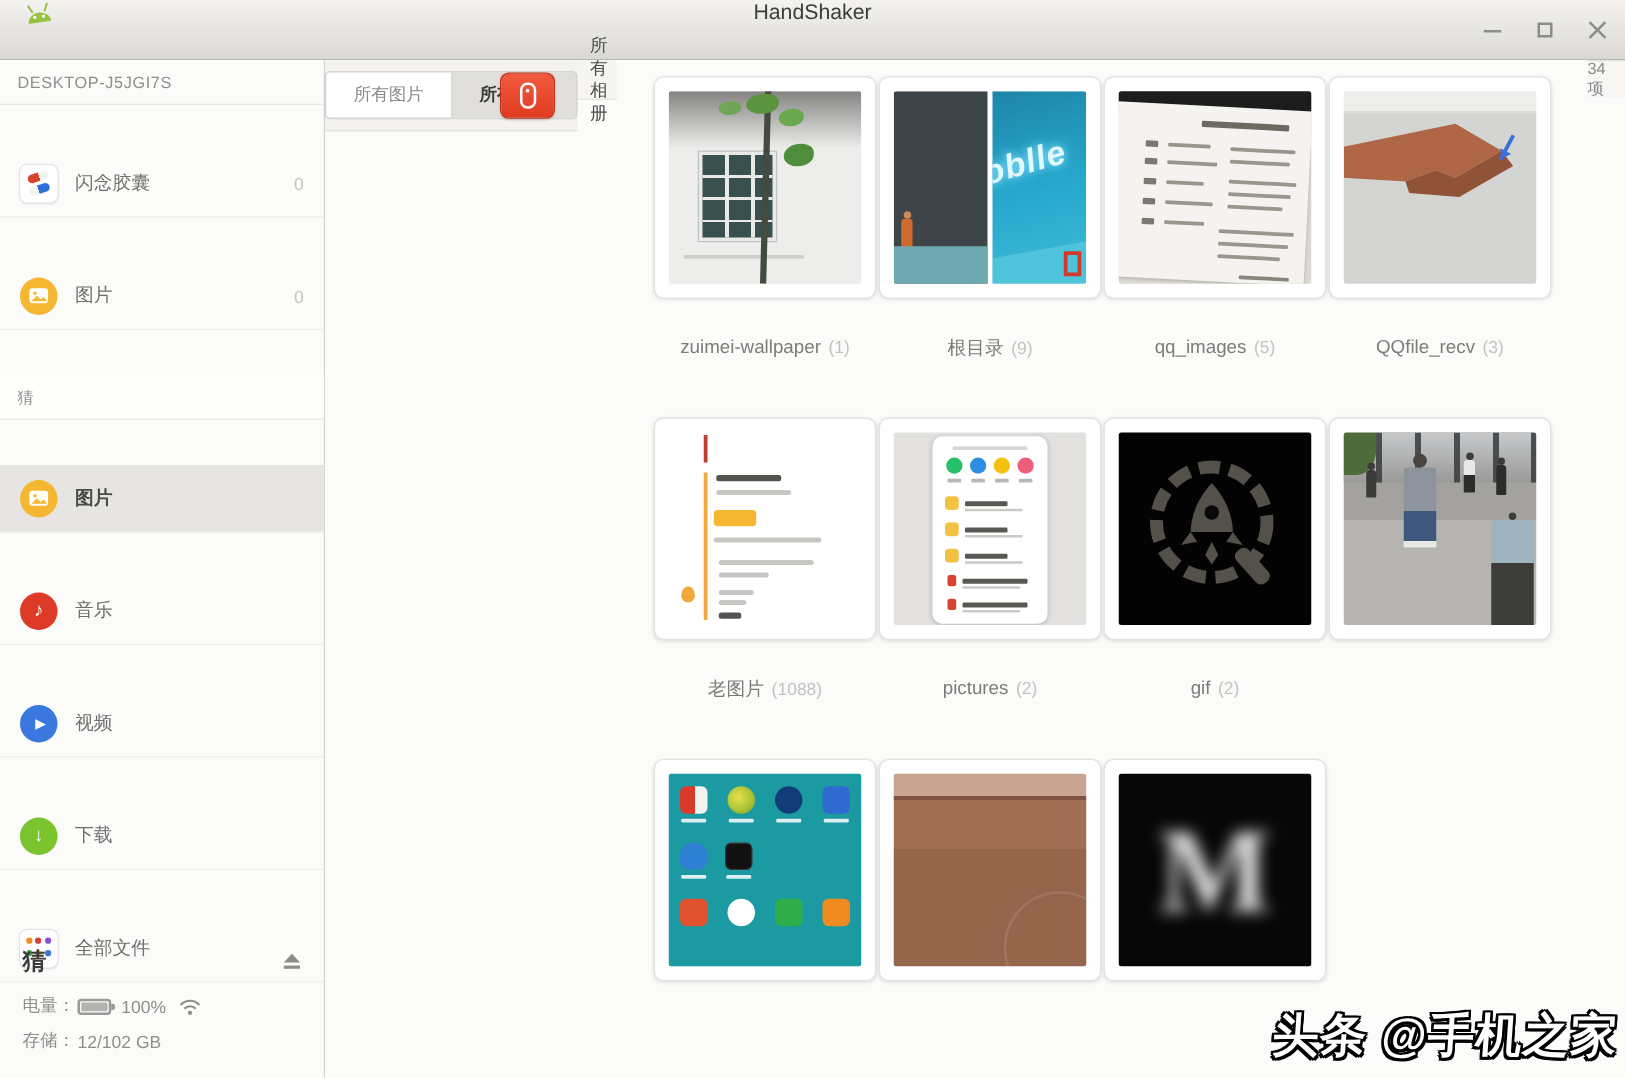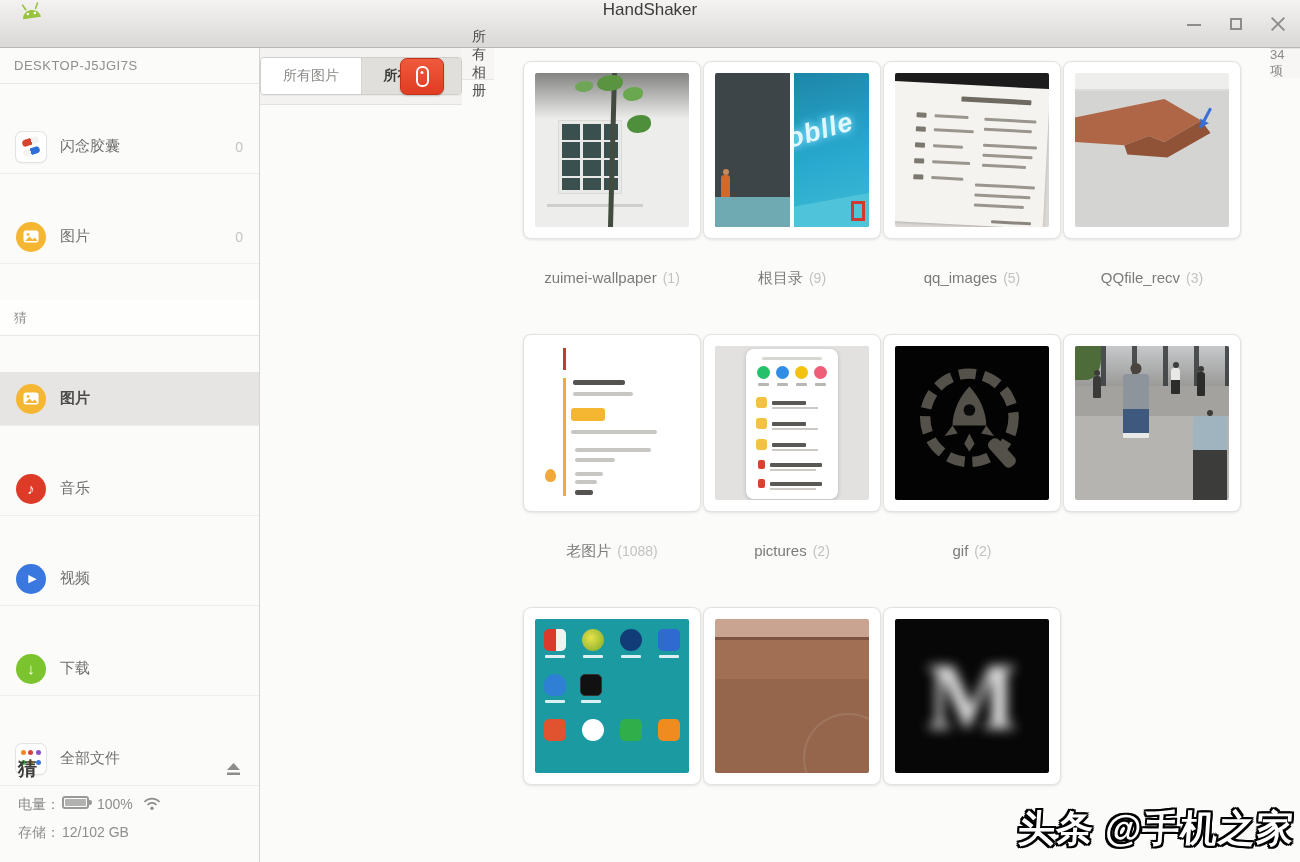--- a/index.html
+++ b/index.html
@@ -43,21 +43,21 @@
   .ic-video { background:#3a78e0; font-size:11px; padding-left:3px; }
   .ic-download { background:#7cc42d; font-weight:bold; font-size:15px; }
   .capsule { position:absolute; width:17px; height:7px; border-radius:4px; }
   .capsule.red { background:linear-gradient(90deg,#d8452f 55%,#f3f3f1 55%); top:6px; left:6px; transform:rotate(-18deg); }
   .capsule.blue { background:linear-gradient(90deg,#f3f3f1 45%,#2f6fd8 45%); top:16px; left:7px; transform:rotate(-18deg); }
   .dots { position:absolute; inset:6px 5px; display:grid; grid-template-columns:repeat(3,1fr); gap:2px; }
   .dots i { width:5px; height:5px; border-radius:50%; }
   .sb-bottom { position:absolute; left:0; right:0; bottom:0; padding:14px 18px 20px; }
   .sb-device-row { display:flex; align-items:center; justify-content:space-between; margin-bottom:14px; }
   .sb-device-name { font-size:19px; color:#3c3c3a; font-weight:bold; }
-  .sb-status-line { display:flex; font-size:14px; color:#8e8e8c; margin-top:10px; }
+  .sb-status-line { display:flex; align-items:center; font-size:14px; color:#8e8e8c; margin-top:10px; }
   .battery { width:27px; height:13px; border:2px solid #9a9a98; border-radius:3px; margin:0 8px 0 2px; position:relative; }
   .battery::before { content:""; position:absolute; inset:1px; background:#b2b2b0; border-radius:1px; }
   .battery::after { content:""; position:absolute; right:-5px; top:2px; width:3px; height:5px; background:#9a9a98; border-radius:0 2px 2px 0; }
   .wifi { margin-left:10px; }
 
   
   .main { flex:1; display:flex; flex-direction:row; min-width:0; position:relative; }
   .toolbar { height:57px; flex:0 0 57px; background:#f3f2f0; border-bottom:1px solid #e3e2e0;
     display:flex; align-items:center; justify-content:center; position:relative; }
   .segmented { display:flex; border:1px solid #cfcecb; border-radius:4px; overflow:hidden;

